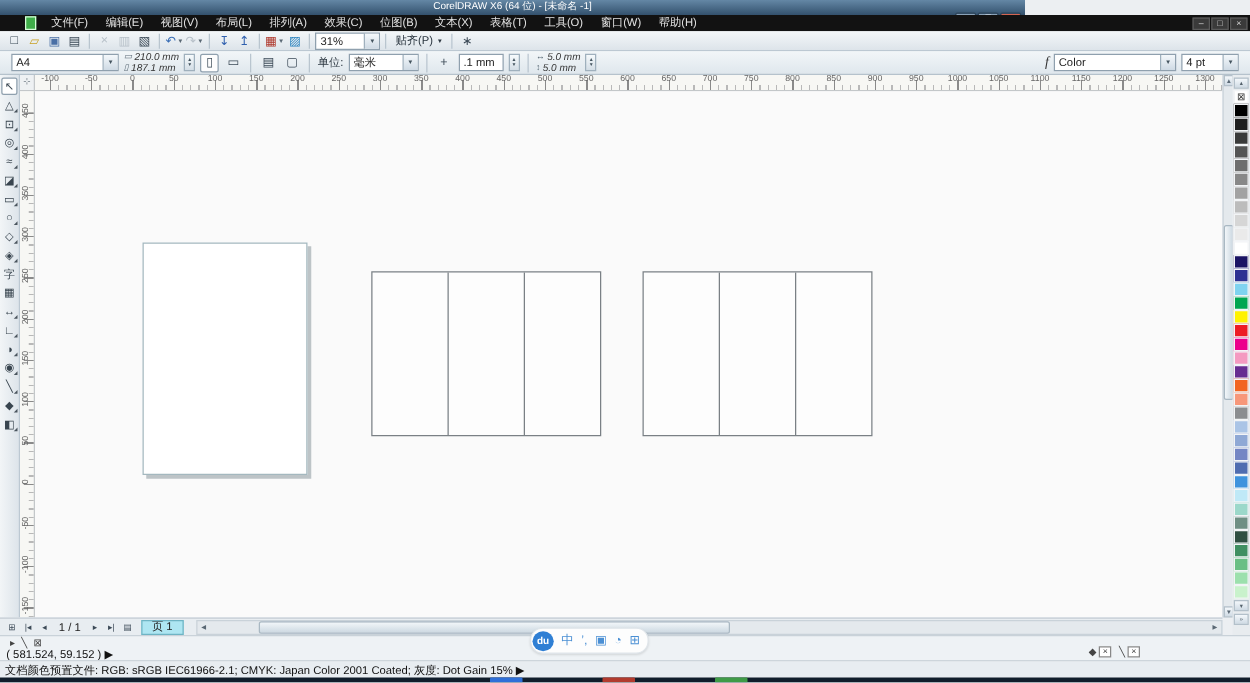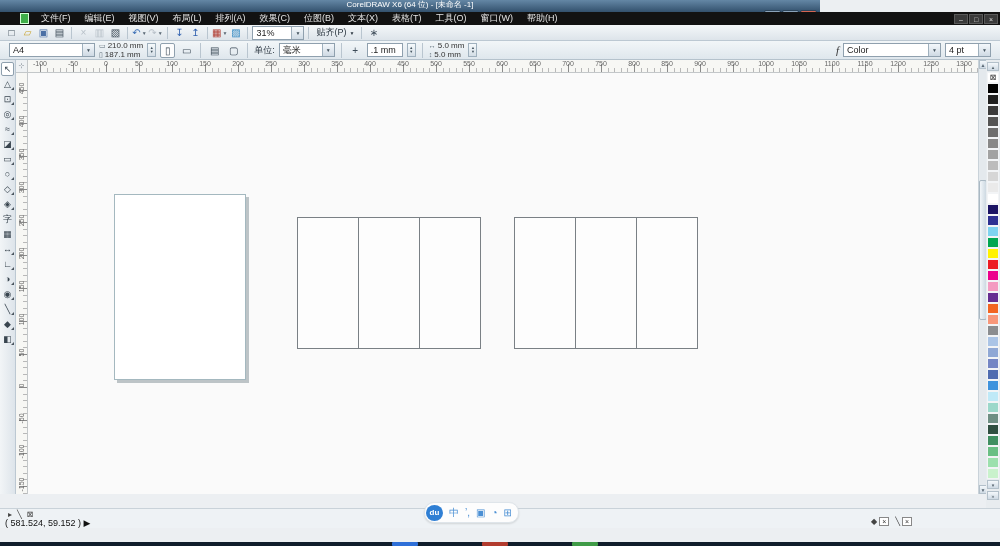--- a/index.html
+++ b/index.html
@@ -36,21 +36,21 @@
   .combo .cval{white-space:nowrap;overflow:hidden;flex:1;}
   .combo .drop{margin-left:3px;width:11px;height:100%;display:flex;align-items:center;justify-content:center;
     font-size:5px;color:#44545f;background:linear-gradient(#f4f8fb,#cfdae4);border-left:1px solid #9fb0bd;}
   .snapbtn{display:flex;align-items:center;font-size:9px;color:#2b3640;padding:0 3px;height:14px;}
   .snapbtn .drop{font-size:5px;margin-left:3px;}
   #propbar{position:absolute;left:0;top:41px;width:1000px;height:19px;
     background:linear-gradient(#f2f6f8,#dfe7ed);border-bottom:1px solid #b5c2cc;
     display:flex;align-items:center;padding:0 9px;box-sizing:border-box;gap:4px;}
   .psep{width:1px;height:15px;background:#b9c5cf;margin:0 2px;}
   .dimblock{display:flex;flex-direction:column;justify-content:center;gap:1px;font-size:8px;color:#333;}
-  .dimrow{display:flex;align-items:center;gap:2px;line-height:8px;}
+  .dimrow{display:flex;align-items:center;gap:2px;line-height:8px;font-style:italic;}
   .dimrow .dico{font-size:7px;color:#5a6a76;}
   .spin{display:flex;flex-direction:column;justify-content:center;width:9px;height:14px;
     border:1px solid #9fb0bd;background:linear-gradient(#f6fafc,#d4dee6);font-size:4px;color:#44545f;
     align-items:center;line-height:4px;box-sizing:border-box;}
   .pbtn{width:15px;height:15px;display:flex;align-items:center;justify-content:center;
     font-size:10px;color:#3c4a57;border:1px solid transparent;border-radius:2px;box-sizing:border-box;}
   .pbtn.selected{border-color:#8fa0ae;background:#fdfdfd;}
   .plabel{font-size:9px;color:#2b3640;white-space:nowrap;}
   .fonticon{font-family:"Liberation Serif",serif;font-style:italic;font-size:11px;color:#333;}
   
@@ -422,20 +422,39 @@
       <div class="swatch" style="background: rgb(111, 143, 132);"></div>
       <div class="swatch" style="background: rgb(47, 79, 65);"></div>
       <div class="swatch" style="background: rgb(63, 143, 97);"></div>
       <div class="swatch" style="background: rgb(105, 191, 132);"></div>
       <div class="swatch" style="background: rgb(156, 224, 173);"></div>
       <div class="swatch" style="background: rgb(201, 242, 204);"></div>
       <div class="palbtn">▾</div>
       <div class="palbtn">»</div>
     </div>
 
+  <div id="navrow">
+    <span id="nav-before" style="display: inline-flex; gap: 2px;">
+        <div class="navbtn">⊞</div>
+        <div class="navbtn">|◂</div>
+        <div class="navbtn">◂</div>
+      </span>
+    <span id="page-indicator">1 / 1</span>
+    <span id="nav-after" style="display: inline-flex; gap: 2px;">
+        <div class="navbtn">▸</div>
+        <div class="navbtn">▸|</div>
+        <div class="navbtn">▤</div>
+      </span>
+    <div id="page-tab">页 1</div>
+    <div id="hscroll">
+      <div class="harr" style="left:0">◀</div>
+      <div id="hthumb"></div>
+      <div class="harr" style="right:0">▶</div>
+    </div>
+  </div>
 
   <div id="status1">
     <div id="hinticons">
         <span>▸</span>
         <span>╲</span>
         <span>⊠</span>
       </div>
     <div id="coords">
       <span>( 581.524, 59.152 )</span>
       <span>▶</span>
@@ -445,20 +464,24 @@
         <span>◆</span>
         <span class="well">×</span>
       </div>
       <div class="indic">
         <span>╲</span>
         <span class="well">×</span>
       </div>
     </div>
   </div>
 
+  <div id="status2">
+    <span>文档颜色预置文件: RGB: sRGB IEC61966-2.1; CMYK: Japan Color 2001 Coated; 灰度: Dot Gain 15%</span>
+    <span>▶</span>
+  </div>
 
   <div id="taskbar">
       <div class="task-ic" style="left: 392px; background: rgb(46, 111, 216);"></div>
       <div class="task-ic" style="left: 482px; background: rgb(178, 59, 46);"></div>
       <div class="task-ic" style="left: 572px; background: rgb(63, 155, 71);"></div>
     </div>
 
   <div id="overlay">
     <div id="imebar">
       <div id="ime-logo" style="background: rgb(47, 127, 212);">du</div>

